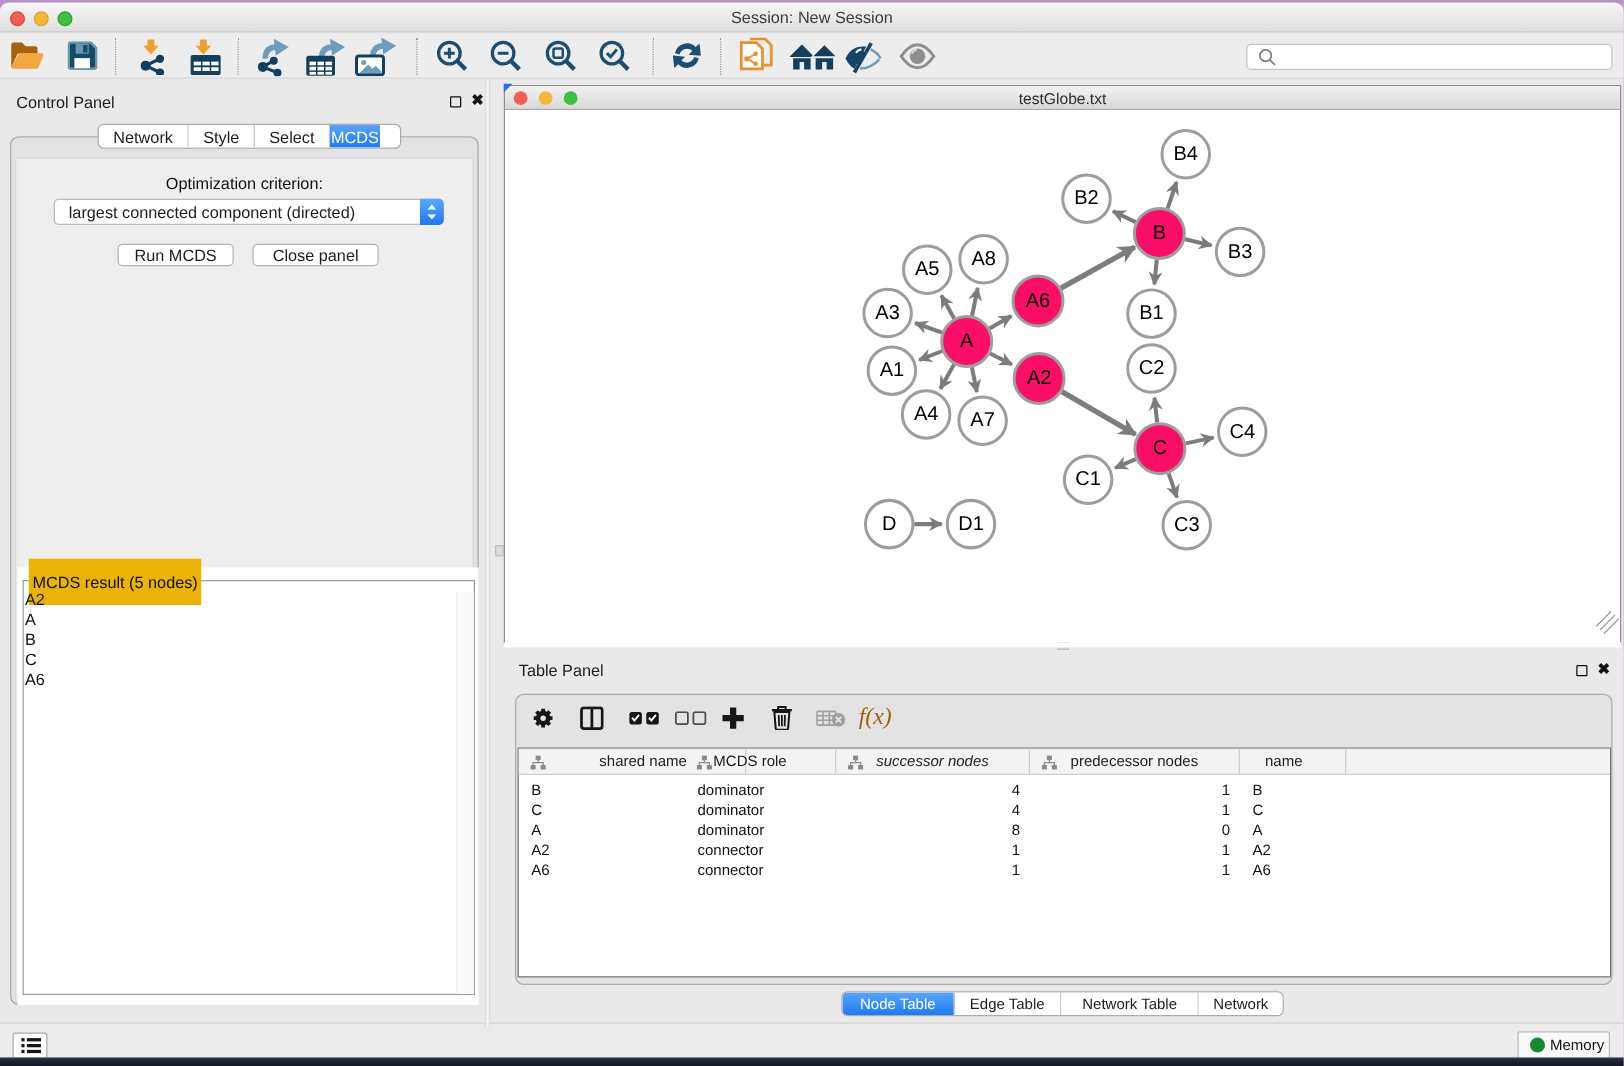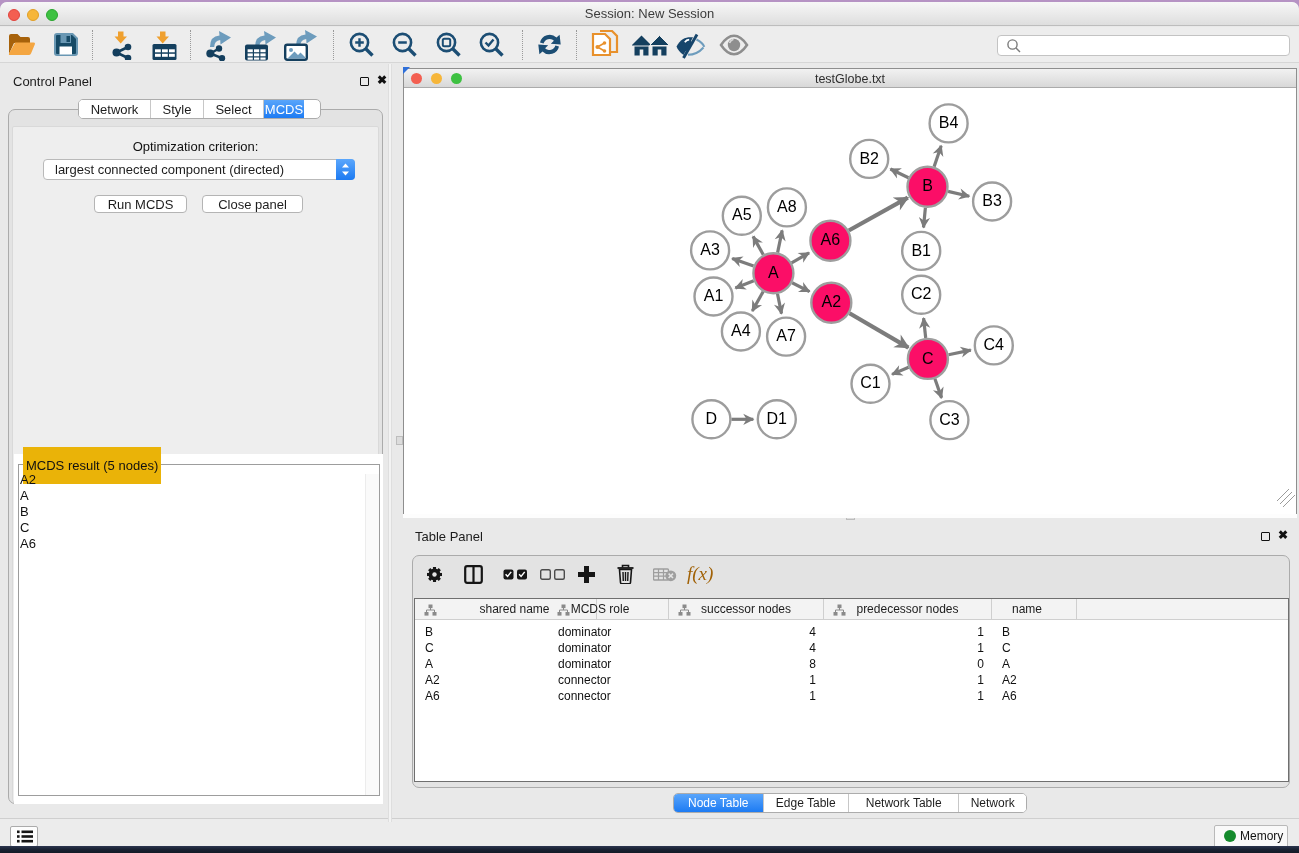--- a/index.html
+++ b/index.html
@@ -445,21 +445,21 @@
         <path d="M0.5 4.6 H15.5 M0.5 8.2 H15.5 M5.5 1 V12 M10.5 1 V12" stroke="#9e9e9e" stroke-width="1.2"></path>
         <circle cx="17.8" cy="7.8" r="5.4" fill="#9e9e9e"></circle>
         <path d="M15.6 5.6 L20 10 M20 5.6 L15.6 10" stroke="#e3e3e3" stroke-width="1.5"></path>
       </svg>
       <div class="abs" style="left:295px;top:42px;font-family:'Liberation Serif',serif;font-style:italic;font-size:19px;color:#a16207;">f(x)</div>
     </div>
     <div id="tptable">
       <div id="thead">
         <div class="th" style="left:0;width:150px;padding-right:14px;margin-left:32px;">shared name</div>
         <div class="th" style="left:133px;width:121px;padding-right:16px;">MCDS role</div>
-        <div class="th" style="left:254px;width:155px;">successor nodes</div>
+        <div class="th" style="left:254px;width:155px;font-style:italic;">successor nodes</div>
         <div class="th" style="left:409px;width:168px;">predecessor nodes</div>
         <div class="th" style="left:577px;width:85px;padding-right:14px;">name</div>
         <svg class="abs treei" style="left:9px;top:5px;" width="13" height="12" viewBox="0 0 13 12">
               <rect x="4.5" y="0.5" width="4" height="3.6" fill="#8a8a8a"></rect>
               <path d="M6.5 4 V6 M2.5 8.5 V6 H10.5 V8.5" stroke="#8a8a8a" fill="none"></path>
               <rect x="0.5" y="8" width="4" height="3.6" fill="#8a8a8a"></rect>
               <rect x="8.5" y="8" width="4" height="3.6" fill="#8a8a8a"></rect>
             </svg>
         <svg class="abs treei" style="left:142px;top:5px;" width="13" height="12" viewBox="0 0 13 12">
               <rect x="4.5" y="0.5" width="4" height="3.6" fill="#8a8a8a"></rect>

